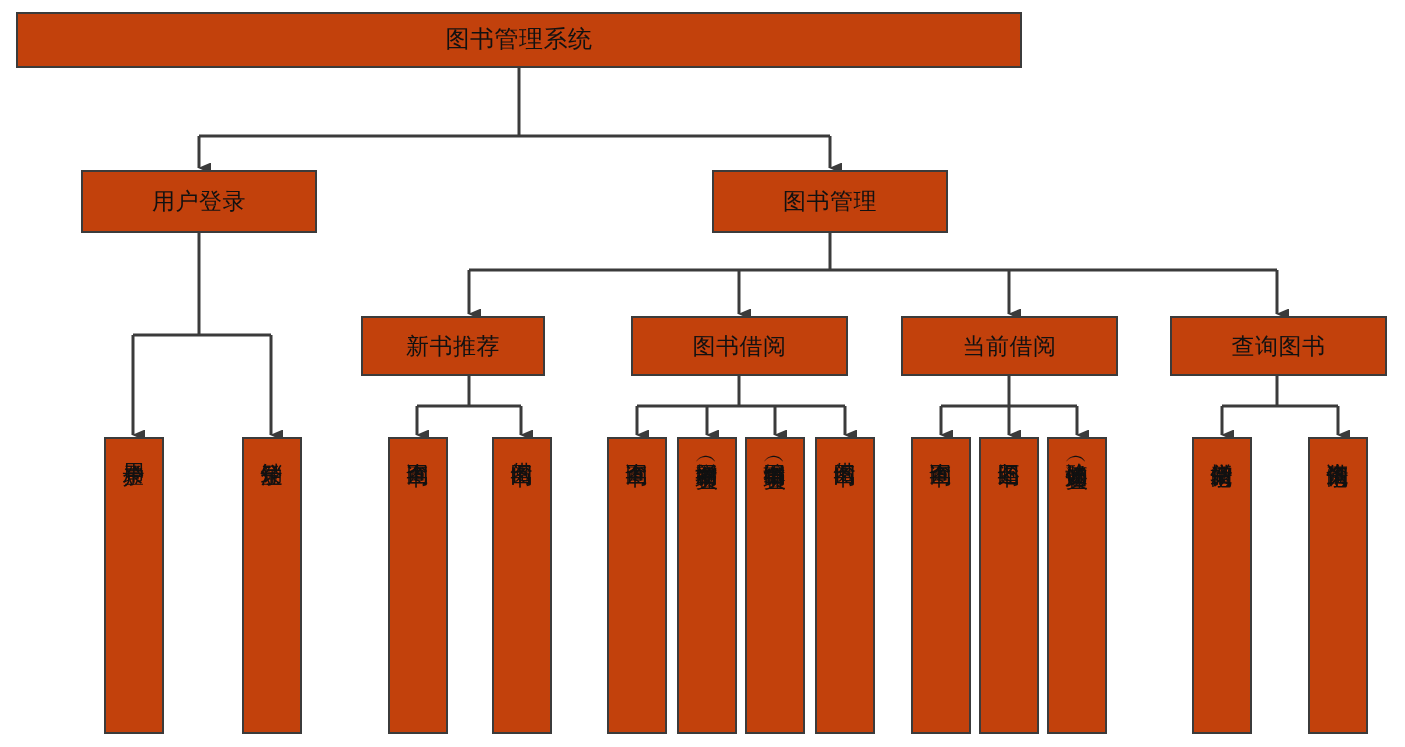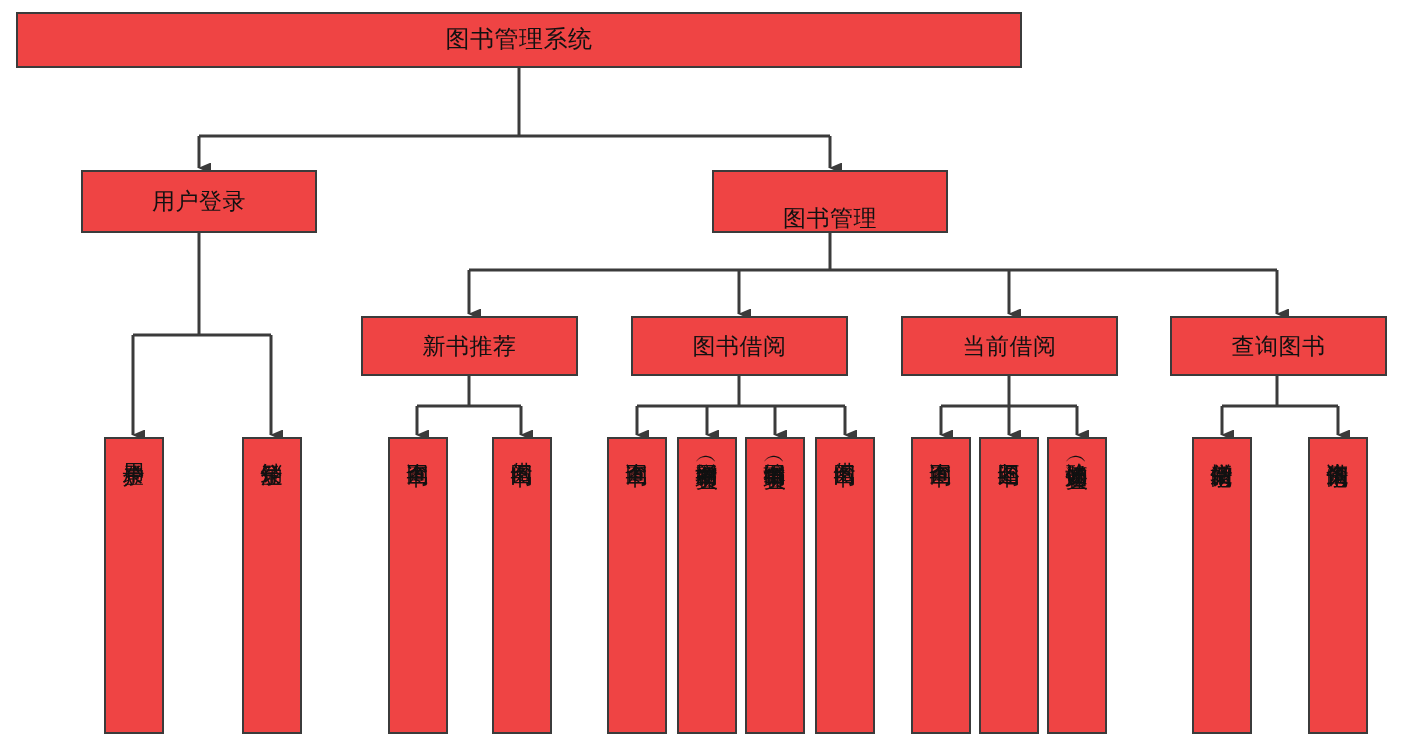--- a/index.html
+++ b/index.html
@@ -22,21 +22,21 @@
     position: absolute;
     left: 0;
     top: 0;
     width: 1405px;
     height: 747px;
     pointer-events: none;
   }
   .node {
     position: absolute;
     box-sizing: border-box;
-    background: #ef4444;
+    background: #c2410c;
     border: 2px solid #3b3b3b;
     display: flex;
     align-items: center;
     justify-content: center;
     color: #111111;
   }
   .node .label {
     display: block;
     text-align: center;
     line-height: 1.15;
@@ -128,25 +128,25 @@
     </g>
   </svg>
 
   <div class="node horiz root" style="left:16px; top:12px; width:1006px; height:56px;">
     <span class="label">图书管理系统</span>
   </div>
 
   <div class="node horiz" style="left:81px; top:170px; width:236px; height:63px;">
     <span class="label">用户登录</span>
   </div>
-  <div class="node horiz" style="left:712px; top:170px; width:236px; height:63px;align-items:flex-end;">
+  <div class="node horiz" style="left:712px; top:170px; width:236px; height:63px;">
     <span class="label">图书管理</span>
   </div>
 
-  <div class="node horiz" style="left:361px; top:316px; width:217px; height:60px;">
+  <div class="node horiz" style="left:361px; top:316px; width:184px; height:60px;">
     <span class="label">新书推荐</span>
   </div>
   <div class="node horiz" style="left:631px; top:316px; width:217px; height:60px;">
     <span class="label">图书借阅</span>
   </div>
   <div class="node horiz" style="left:901px; top:316px; width:217px; height:60px;">
     <span class="label">当前借阅</span>
   </div>
   <div class="node horiz" style="left:1170px; top:316px; width:217px; height:60px;">
     <span class="label">查询图书</span>

